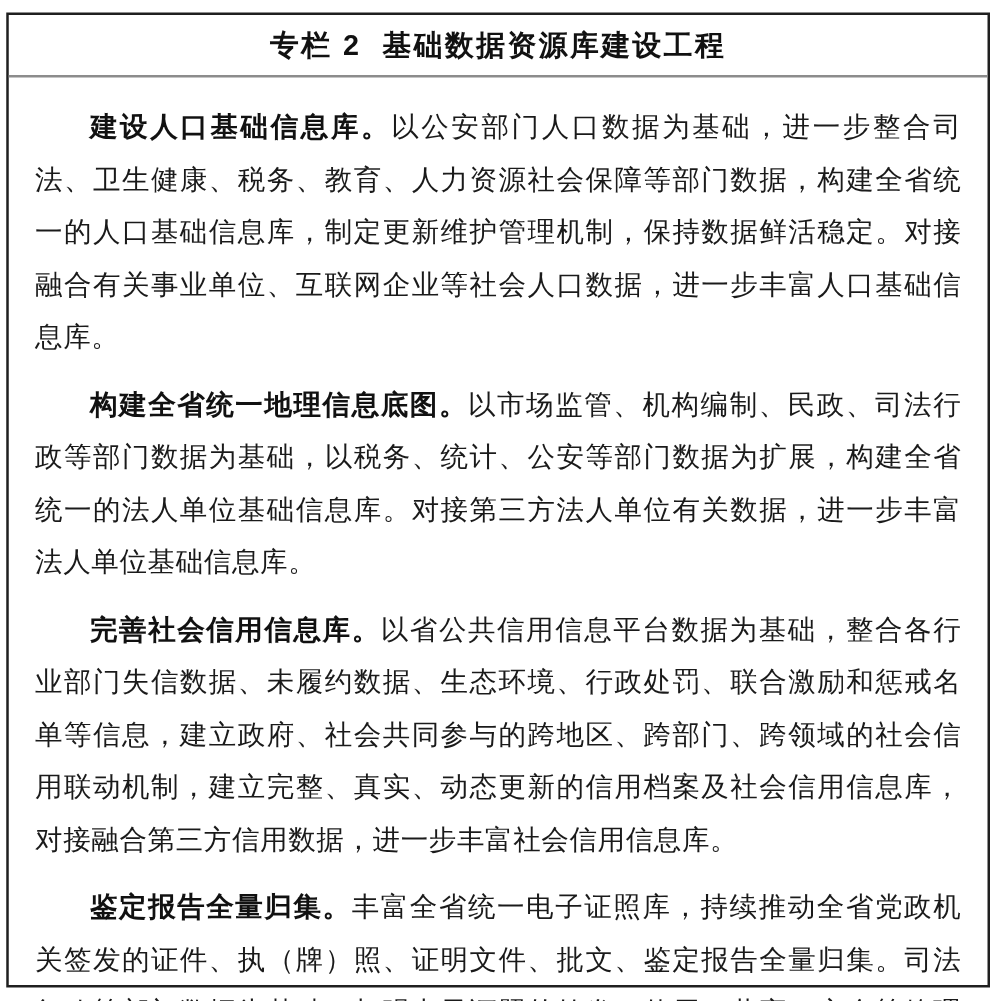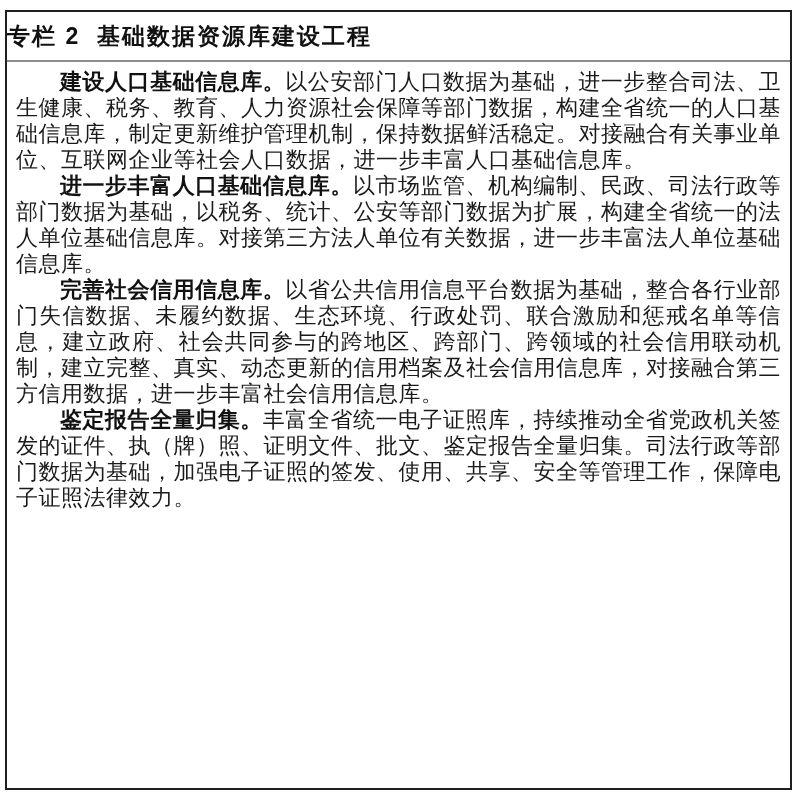--- a/index.html
+++ b/index.html
@@ -25,37 +25,38 @@
     width: 787px;
     height: 780px;
     box-sizing: border-box;
     border: 2px solid #1f1f1f;
     background: #ffffff;
   }
   .panel-title-row {
     height: 48px;
     display: flex;
     align-items: center;
+    justify-content: center;
     border-bottom: 2px solid #8c8c8c;
   }
   .panel-title {
     font-family: "Liberation Sans", "DejaVu Sans", sans-serif;
     font-weight: bold;
     font-size: 23px;
     letter-spacing: 2px;
     color: #111111;
     white-space: pre;
   }
   .panel-body {
     padding: 7px 9px 0 9px;
   }
   .panel-body p {
-    margin: 0;
+    margin: 12px;
     font-size: 22px;
-    line-height: 26px;
+    line-height: 42px;
     text-align: justify;
     text-justify: inter-ideograph;
     text-indent: 2em;
     letter-spacing: 0.5px;
     color: #1a1a1a;
   }
   .panel-body p .lead {
     font-weight: bold;
     color: #111111;
   }
@@ -63,18 +64,18 @@
 </head>
 <body>
 
 <div class="page">
   <div class="panel">
     <div class="panel-title-row">
       <span class="panel-title">专栏 2  基础数据资源库建设工程</span>
     </div>
     <div class="panel-body">
       <p><span class="lead">建设人口基础信息库。</span><span>以公安部门人口数据为基础，进一步整合司法、卫生健康、税务、教育、人力资源社会保障等部门数据，构建全省统一的人口基础信息库，制定更新维护管理机制，保持数据鲜活稳定。对接融合有关事业单位、互联网企业等社会人口数据，进一步丰富人口基础信息库。</span></p>
-      <p><span class="lead">进一步丰富人口基础信息库。</span><span>以市场监管、机构编制、民政、司法行政等部门数据为基础，以税务、统计、公安等部门数据为扩展，构建全省统一的法人单位基础信息库。对接第三方法人单位有关数据，进一步丰富法人单位基础信息库。</span></p>
+      <p><span class="lead">构建全省统一地理信息底图。</span><span>以市场监管、机构编制、民政、司法行政等部门数据为基础，以税务、统计、公安等部门数据为扩展，构建全省统一的法人单位基础信息库。对接第三方法人单位有关数据，进一步丰富法人单位基础信息库。</span></p>
       <p><span class="lead">完善社会信用信息库。</span><span>以省公共信用信息平台数据为基础，整合各行业部门失信数据、未履约数据、生态环境、行政处罚、联合激励和惩戒名单等信息，建立政府、社会共同参与的跨地区、跨部门、跨领域的社会信用联动机制，建立完整、真实、动态更新的信用档案及社会信用信息库，对接融合第三方信用数据，进一步丰富社会信用信息库。</span></p>
       <p><span class="lead">鉴定报告全量归集。</span><span>丰富全省统一电子证照库，持续推动全省党政机关签发的证件、执（牌）照、证明文件、批文、鉴定报告全量归集。司法行政等部门数据为基础，加强电子证照的签发、使用、共享、安全等管理工作，保障电子证照法律效力。</span></p>
     </div>
   </div>
 </div>
 
 </body></html>

